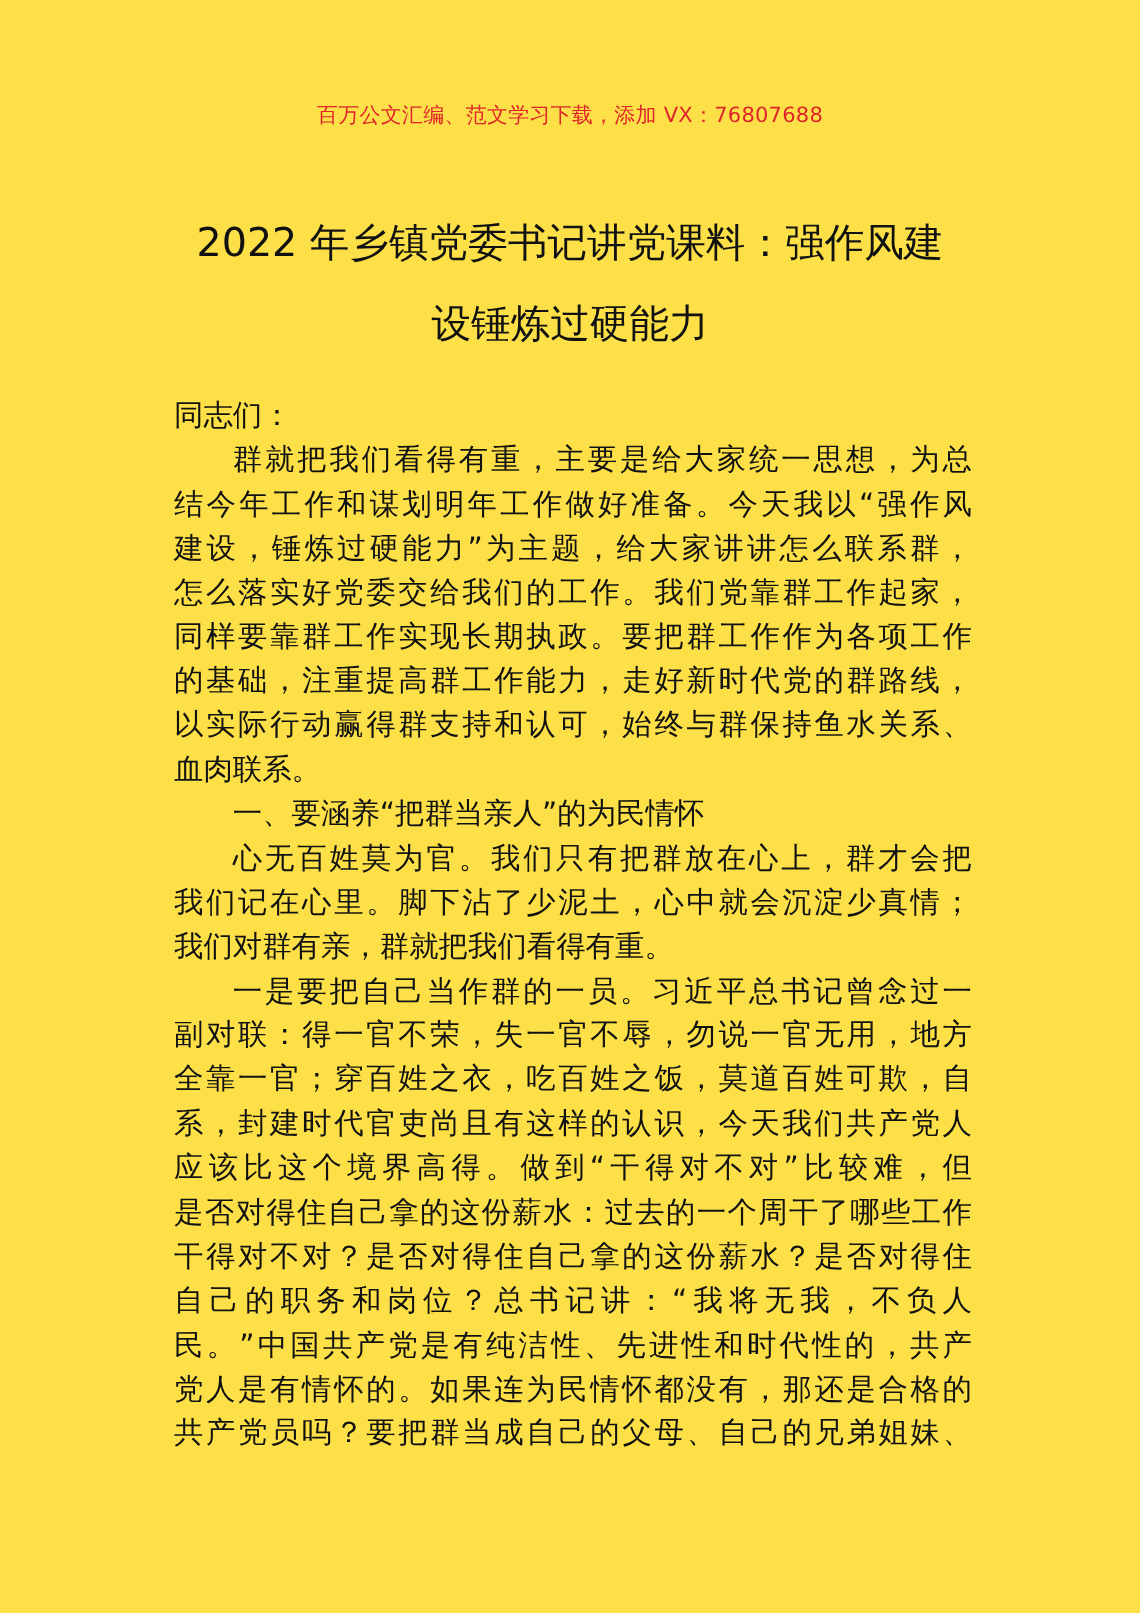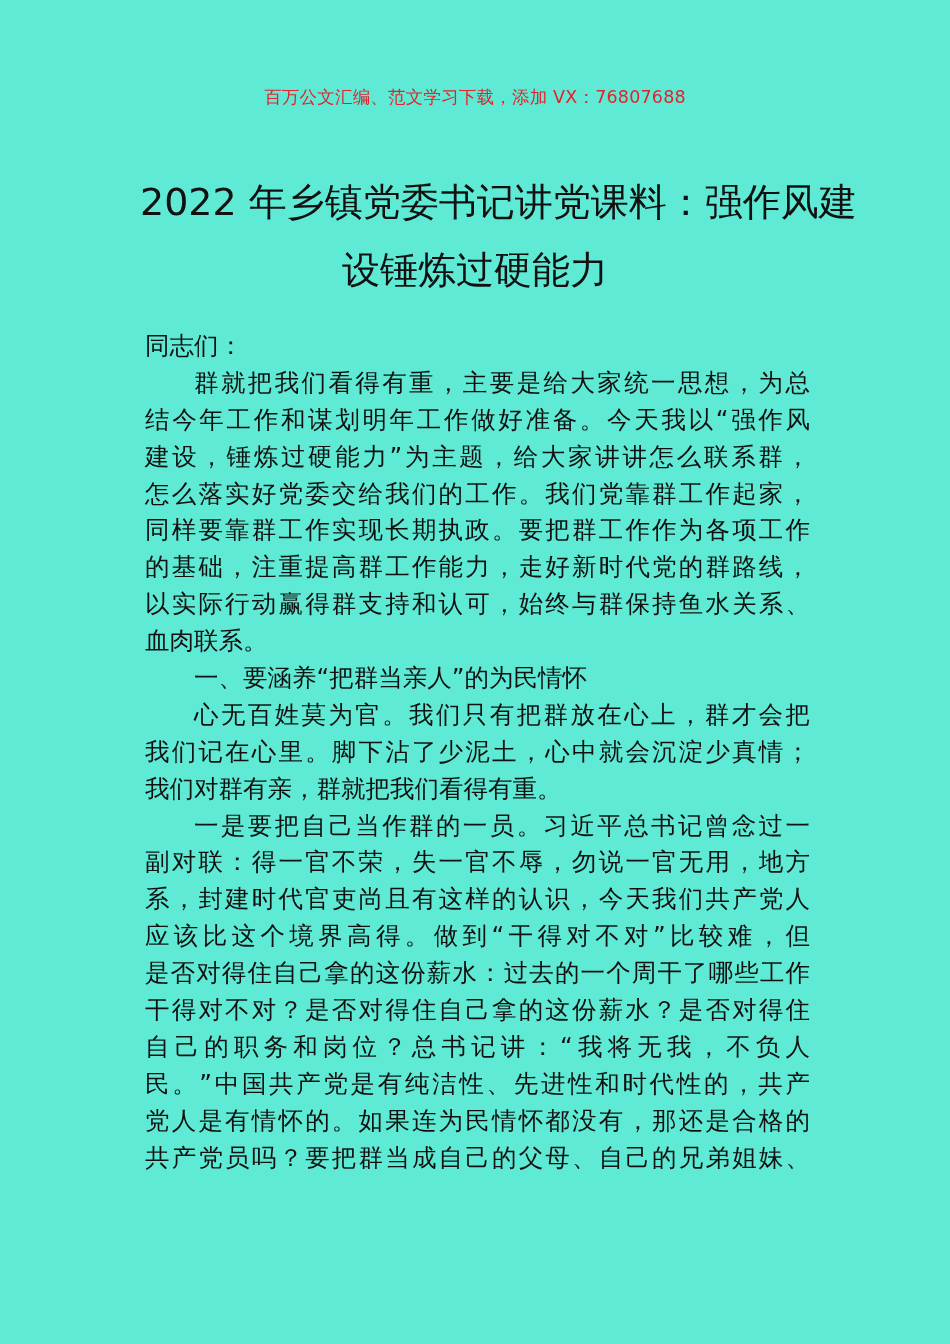--- a/index.html
+++ b/index.html
@@ -1,26 +1,26 @@
 <!DOCTYPE html>
 <html><head>
 <meta charset="utf-8">
 <style>
   html, body { margin: 0; padding: 0; background: #ffffff; }
   body { width: 950px; height: 1344px; position: relative; overflow: hidden; }
-  .page { position: absolute; left: 0; top: 0; width: 950px; height: 1344px; background: #5eead4; }
+  .page { position: absolute; left: 0; top: 0; width: 950px; height: 1344px; background: #fde047; }
   .watermark {
     position: absolute; left: 0; top: 84px; width: 950px; text-align: center;
     color: #e0242b; font-family: "DejaVu Sans", "Liberation Sans", sans-serif;
     font-size: 17.5px; line-height: 26px; letter-spacing: 0.2px;
   }
   .title {
     position: absolute; left: 140px; width: 670px; text-align: center;
     color: #111111; font-family: "DejaVu Sans", "Liberation Sans", sans-serif;
-    font-size: 38px; line-height: 40px; white-space: nowrap;
+    font-size: 33px; line-height: 40px; white-space: nowrap;
   }
   .title.l1 { top: 182px; }
   .title.l2 { top: 250px; }
   .body {
     position: absolute; left: 145px; top: 328px; width: 665px;
     font-family: "DejaVu Sans", "Liberation Sans", sans-serif;
     font-size: 24.5px; color: #111111;
   }
   .line { height: 36.9px; line-height: 36.9px; white-space: nowrap; display: block; }
   .line.justify { text-align: justify; text-align-last: justify; }
@@ -44,20 +44,21 @@
       <div class="line justify">同样要靠群工作实现长期执政。要把群工作作为各项工作</div>
       <div class="line justify">的基础，注重提高群工作能力，走好新时代党的群路线，</div>
       <div class="line justify">以实际行动赢得群支持和认可，始终与群保持鱼水关系、</div>
       <div class="line">血肉联系。</div>
       <div class="line indent">一、要涵养“把群当亲人”的为民情怀</div>
       <div class="line justify indent">心无百姓莫为官。我们只有把群放在心上，群才会把</div>
       <div class="line justify">我们记在心里。脚下沾了少泥土，心中就会沉淀少真情；</div>
       <div class="line">我们对群有亲，群就把我们看得有重。</div>
       <div class="line justify indent">一是要把自己当作群的一员。习近平总书记曾念过一</div>
       <div class="line justify">副对联：得一官不荣，失一官不辱，勿说一官无用，地方</div>
+      <div class="line justify">全靠一官；穿百姓之衣，吃百姓之饭，莫道百姓可欺，自</div>
       <div class="line justify">系，封建时代官吏尚且有这样的认识，今天我们共产党人</div>
       <div class="line justify">应该比这个境界高得。做到“干得对不对”比较难，但</div>
       <div class="line justify">是否对得住自己拿的这份薪水：过去的一个周干了哪些工作</div>
       <div class="line justify">干得对不对？是否对得住自己拿的这份薪水？是否对得住</div>
       <div class="line justify">自己的职务和岗位？总书记讲：“我将无我，不负人</div>
       <div class="line justify">民。”中国共产党是有纯洁性、先进性和时代性的，共产</div>
       <div class="line justify">党人是有情怀的。如果连为民情怀都没有，那还是合格的</div>
       <div class="line justify">共产党员吗？要把群当成自己的父母、自己的兄弟姐妹、</div>
     </div>
 </div>

